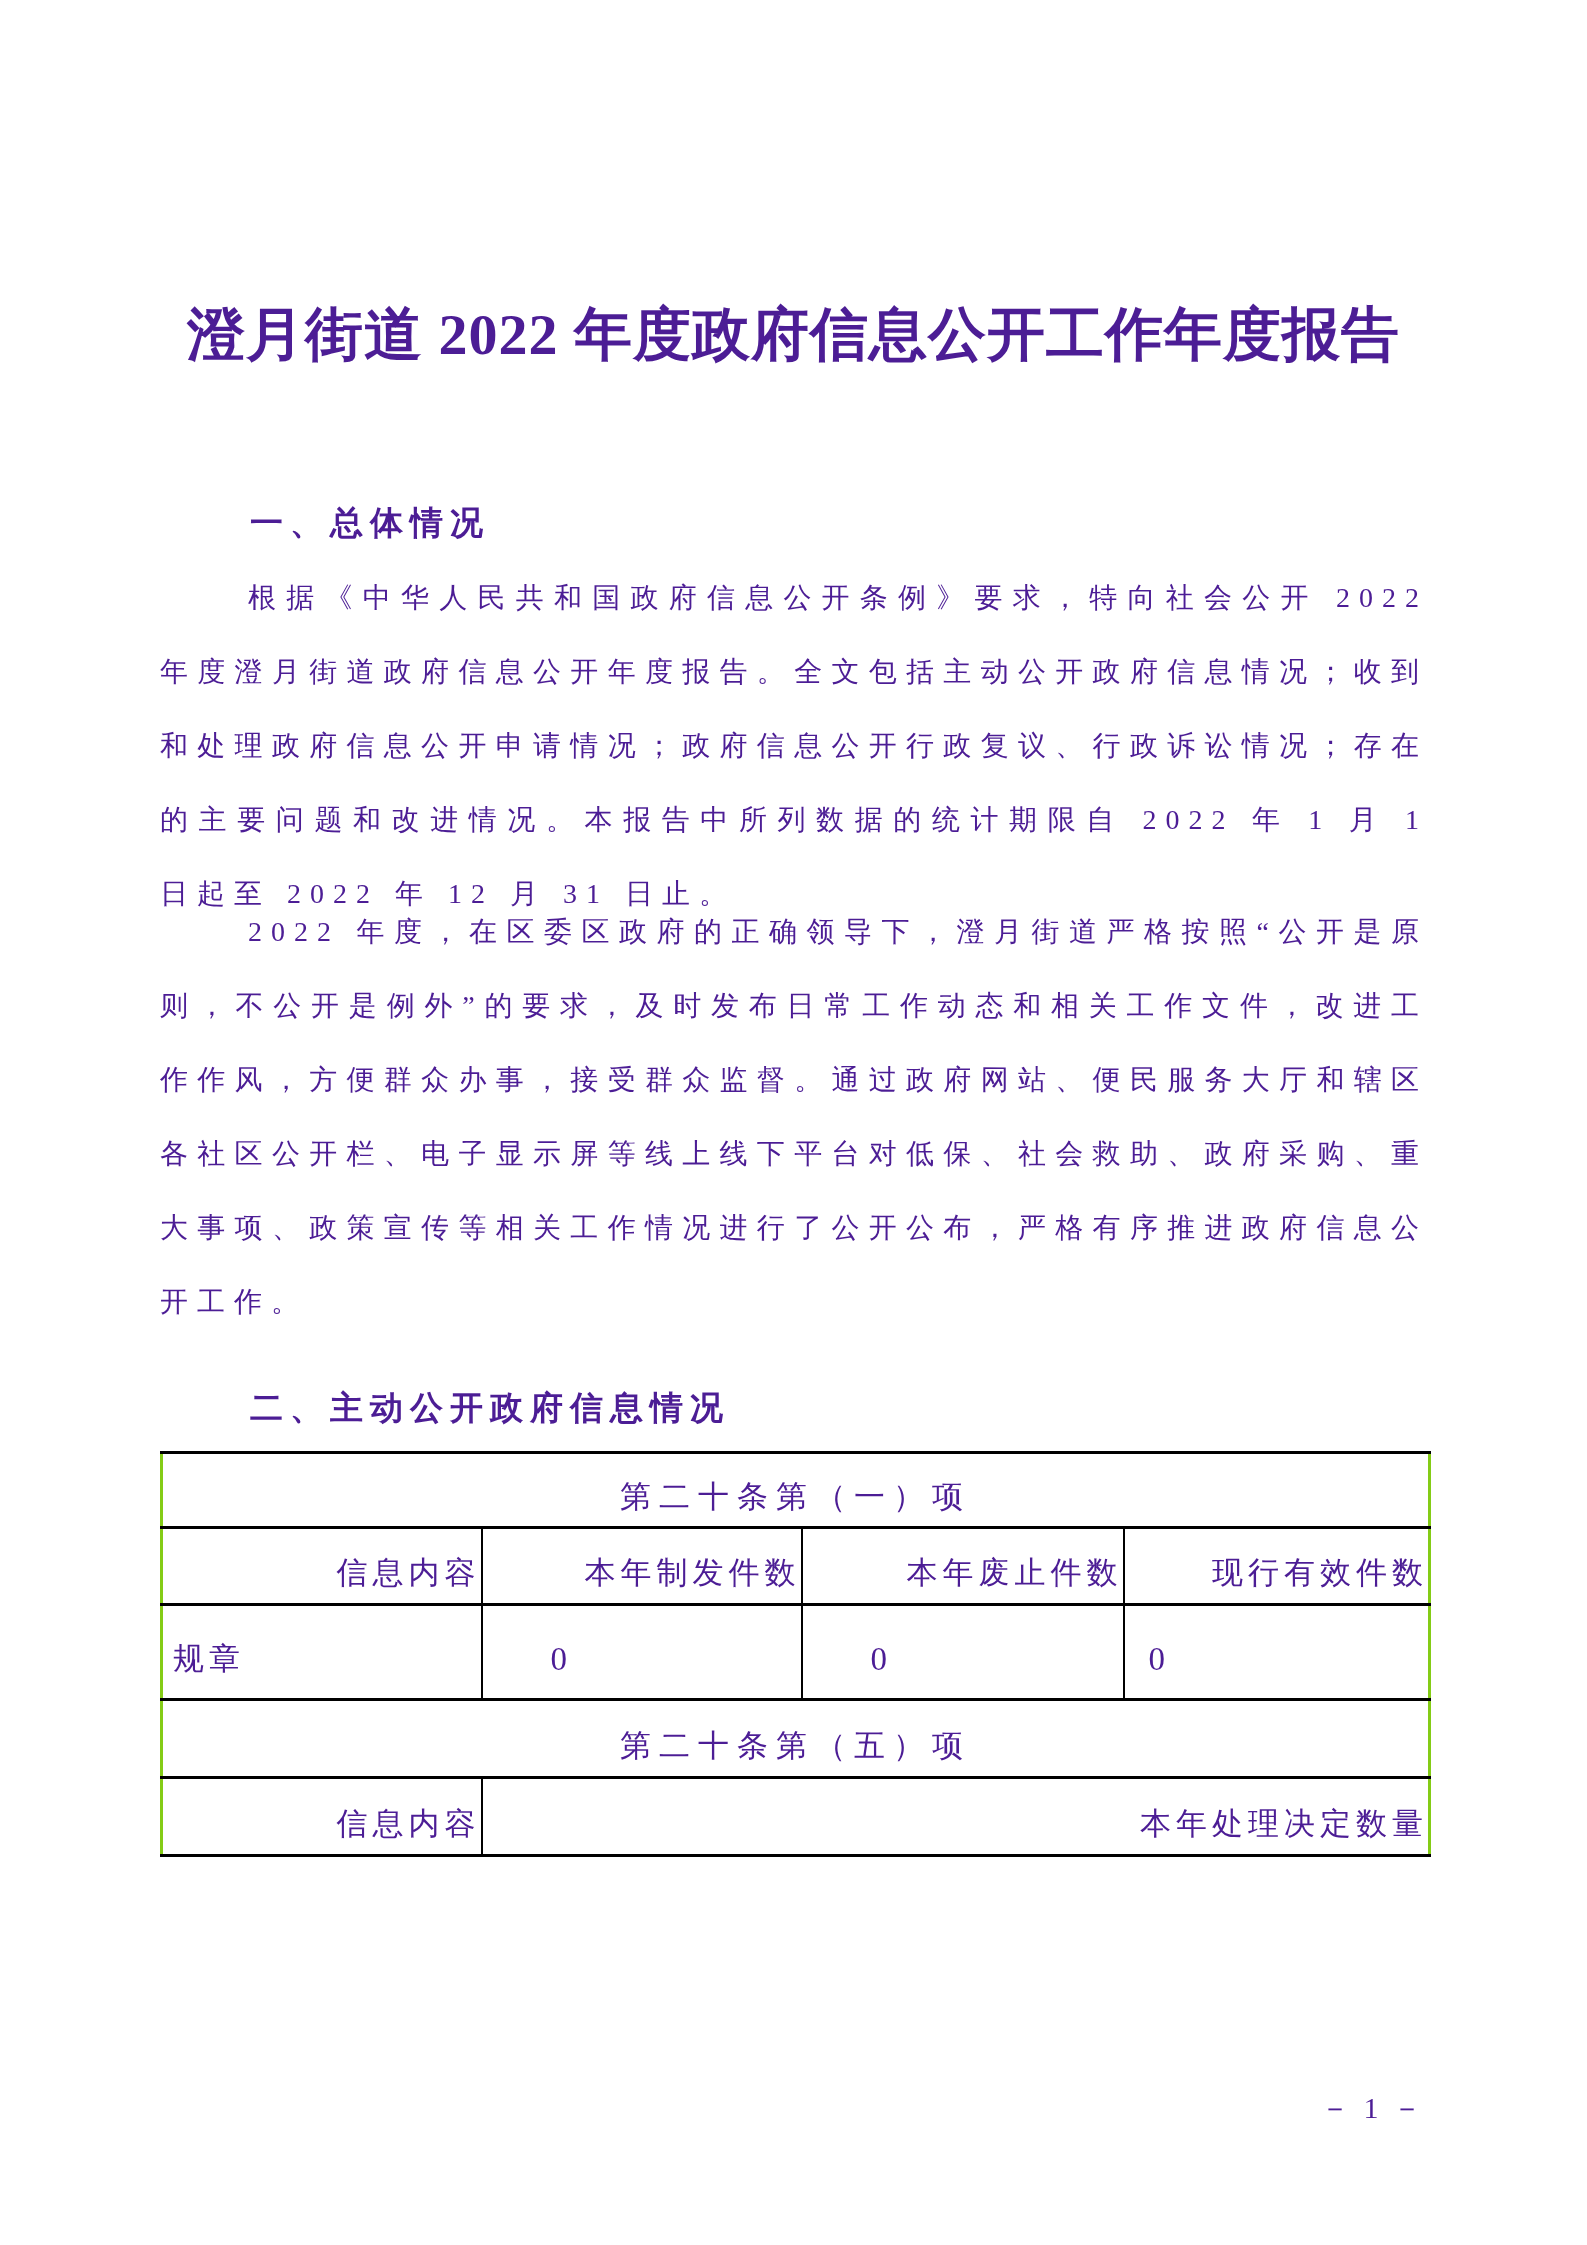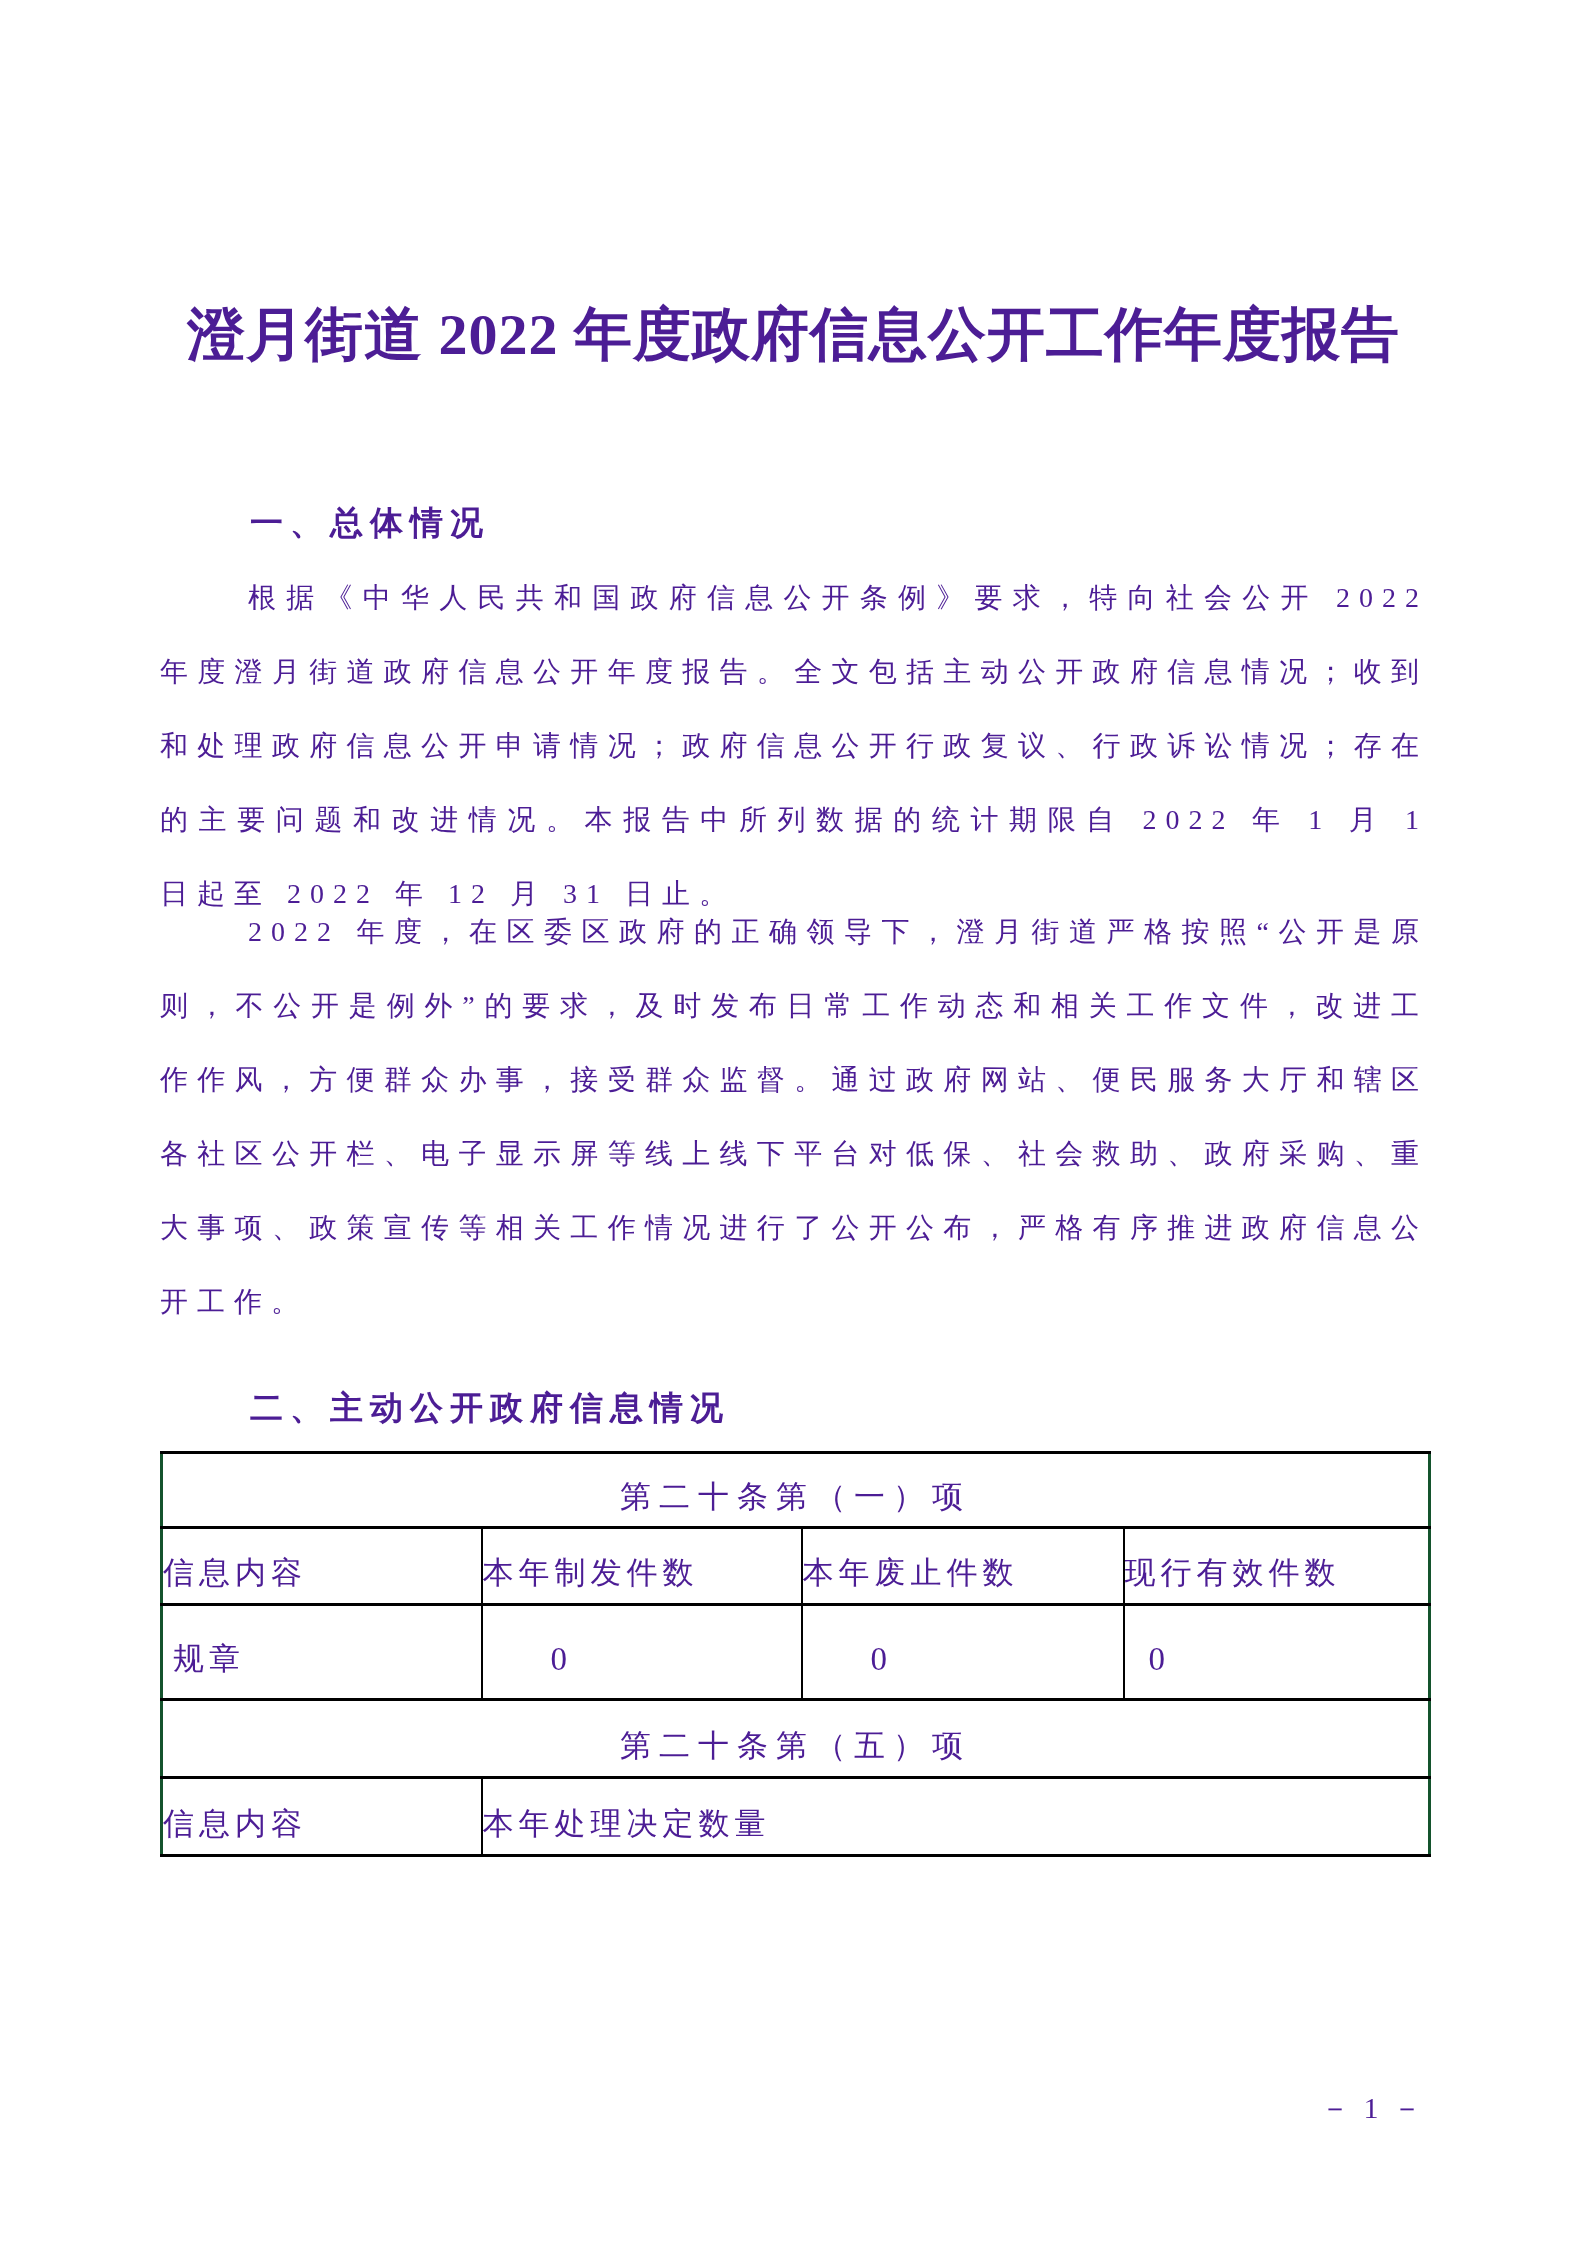--- a/index.html
+++ b/index.html
@@ -43,40 +43,40 @@
     text-align:justify;
     text-indent:88px;
   }
   .p1{top:561px;}
   .p2{top:895px;}
   .doc-table{
     position:absolute;top:1451px;left:160px;
     width:1268px;
     table-layout:fixed;
     border-collapse:collapse;
-    border:3px solid #14532d;
+    border:3px solid #84cc16;
     font-size:31px;
   }
   .doc-table td{
     border:2px solid #000;
     border-top-width:3px;
     border-bottom-width:3px;
     box-sizing:border-box;
     vertical-align:middle;
     padding:14px 0 0 0;
     overflow:hidden;
   }
   tr.r-span td{text-align:center;letter-spacing:8px;}
   tr.r1{height:75px;}
   tr.r2{height:77px;}
   tr.r3{height:95px;margin-top:31px;}
   tr.r4{height:77px;}
   tr.r5{height:78px;}
   tr.r6{height:78px;}
-  td.c-center{text-align:left;letter-spacing:5px;}
+  td.c-center{text-align:right;letter-spacing:5px;}
   td.c-label{text-align:left;padding-left:10px;letter-spacing:5px;}
   td.c-num{font-size:33px;letter-spacing:0;text-align:left;}
   td.pad-a{padding-left:68px;}
   td.pad-b{padding-left:24px;}
   .page-num{
     position:absolute;top:2088px;right:162px;
     font-size:30px;
     letter-spacing:3px;
     white-space:nowrap;
   }

